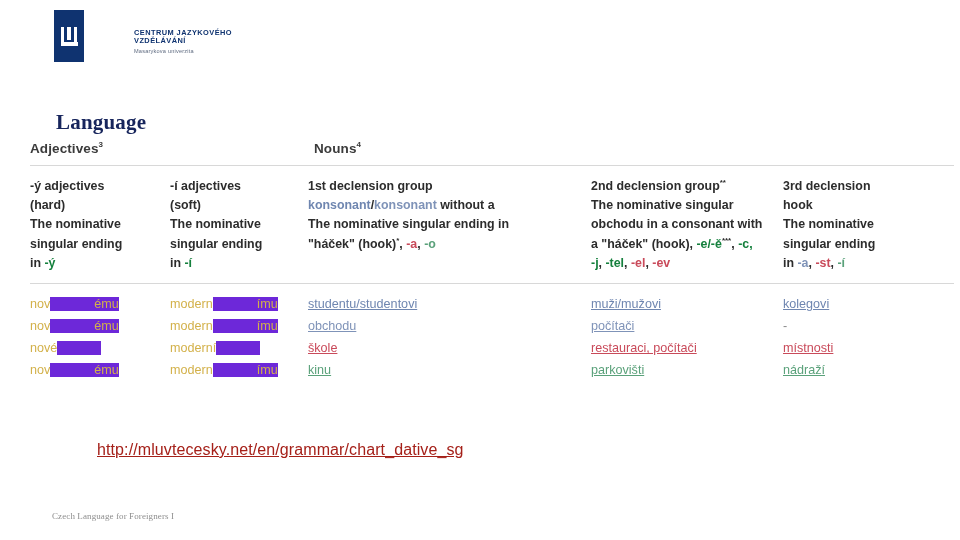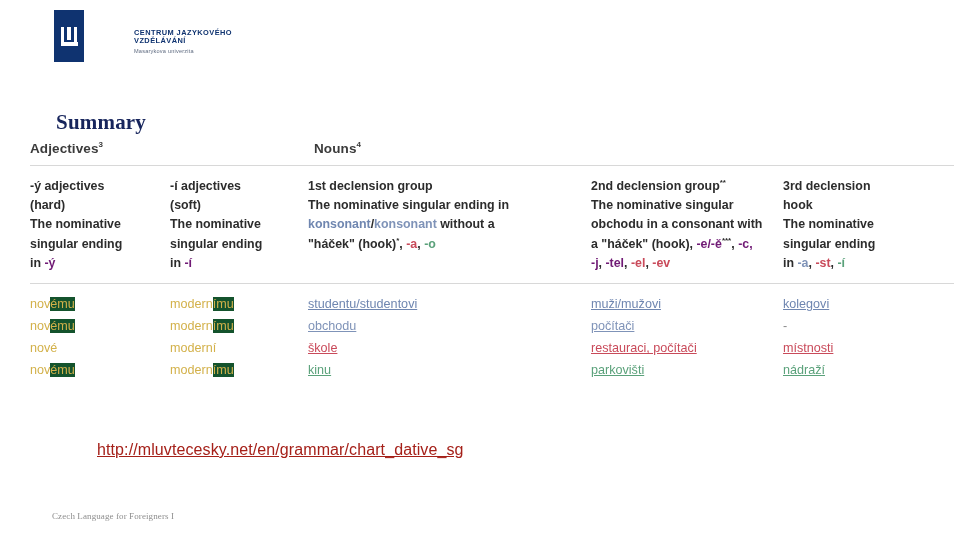--- a/index.html
+++ b/index.html
@@ -140,22 +140,22 @@
   }
   .body-cell {
     font-size: 12.6px;
     line-height: 1.74;
     padding-right: 10px;
     box-sizing: border-box;
   }
   .body-cell div { white-space: nowrap; }
 
   
-  .gold   { color: #701a75; text-align: right; }
-  .hl     { background: #14532d; }
+  .gold   { color: #15803d; text-align: right; }
+  .hl     { background: #6d28d9; padding-left: 44px; }
   .adjw   { color: #d3b14a; }
   .blue   { color: #7f93b8; }
   .bluedk { color: #6f86b0; }
   .red    { color: #c94a5a; }
   .green  { color: #5aa17a; }
   .grey   { color: #8a8a8a; }
   .u      { text-decoration: underline; }
   sup.mark { font-size: 8px; vertical-align: super; }
 
   
@@ -193,21 +193,21 @@
       <span class="foot"></span>
     </div>
   </div>
   <div id="logo-text">
     <div class="l1">CENTRUM JAZYKOVÉHO</div>
     <div class="l2">VZDĚLÁVÁNÍ</div>
     <div class="l3">Masarykova univerzita</div>
   </div>
 </div>
 
-<div id="page-title">Summary</div>
+<div id="page-title">Language</div>
 
 <div id="grammar-table">
 
   <div class="thead-row">
     <div class="th th-adjectives">
       <span>Adjectives</span><sup>3</sup>
     </div>
     <div class="th th-nouns">
       <span>Nouns</span><sup>4</sup>
     </div>
@@ -226,22 +226,22 @@
     <div class="desc-cell c2">
       <div>-í adjectives</div>
       <div>(soft)</div>
       <div>The nominative</div>
       <div>singular ending</div>
       <div><span>in </span><span class="gold">-í</span></div>
     </div>
 
     <div class="desc-cell c3">
       <div>1st declension group</div>
+      <div><span class="bluedk">konsonant</span><span>/</span><span class="blue">konsonant</span><span> without a</span></div>
       <div>The nominative singular ending in</div>
-      <div><span class="bluedk">konsonant</span><span>/</span><span class="blue">konsonant</span><span> without a</span></div>
       <div><span>"háček" (hook)</span><sup class="mark">*</sup><span>, </span><span class="red">-a</span><span>, </span><span class="green">-o</span></div>
     </div>
 
     <div class="desc-cell c4">
       <div><span>2nd declension group</span><sup class="mark">**</sup></div>
       <div>The nominative singular</div>
       <div>obchodu in a consonant with</div>
       <div><span>a "háček" (hook), </span><span class="gold">-e/-ě</span><sup class="mark">***</sup><span>, </span><span class="gold">-c,</span></div>
       <div><span class="gold">-j</span><span>, </span><span class="gold">-tel</span><span>, </span><span class="red">-el</span><span>, </span><span class="red">-ev</span></div>
     </div>

